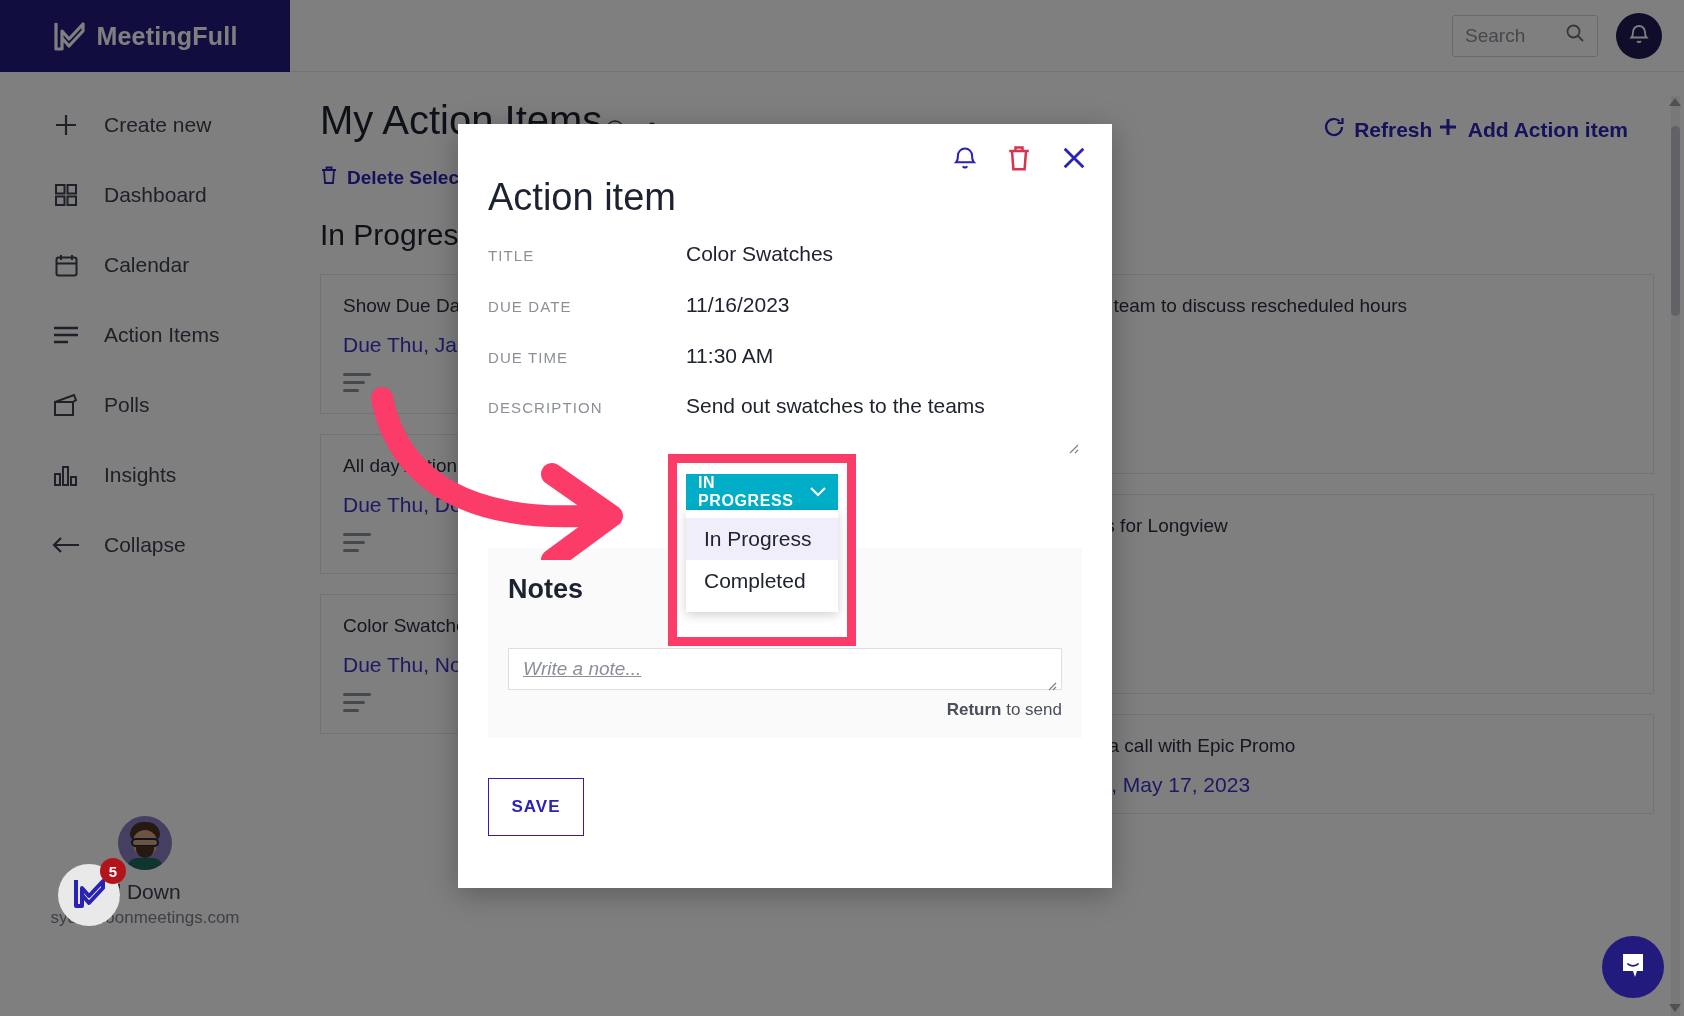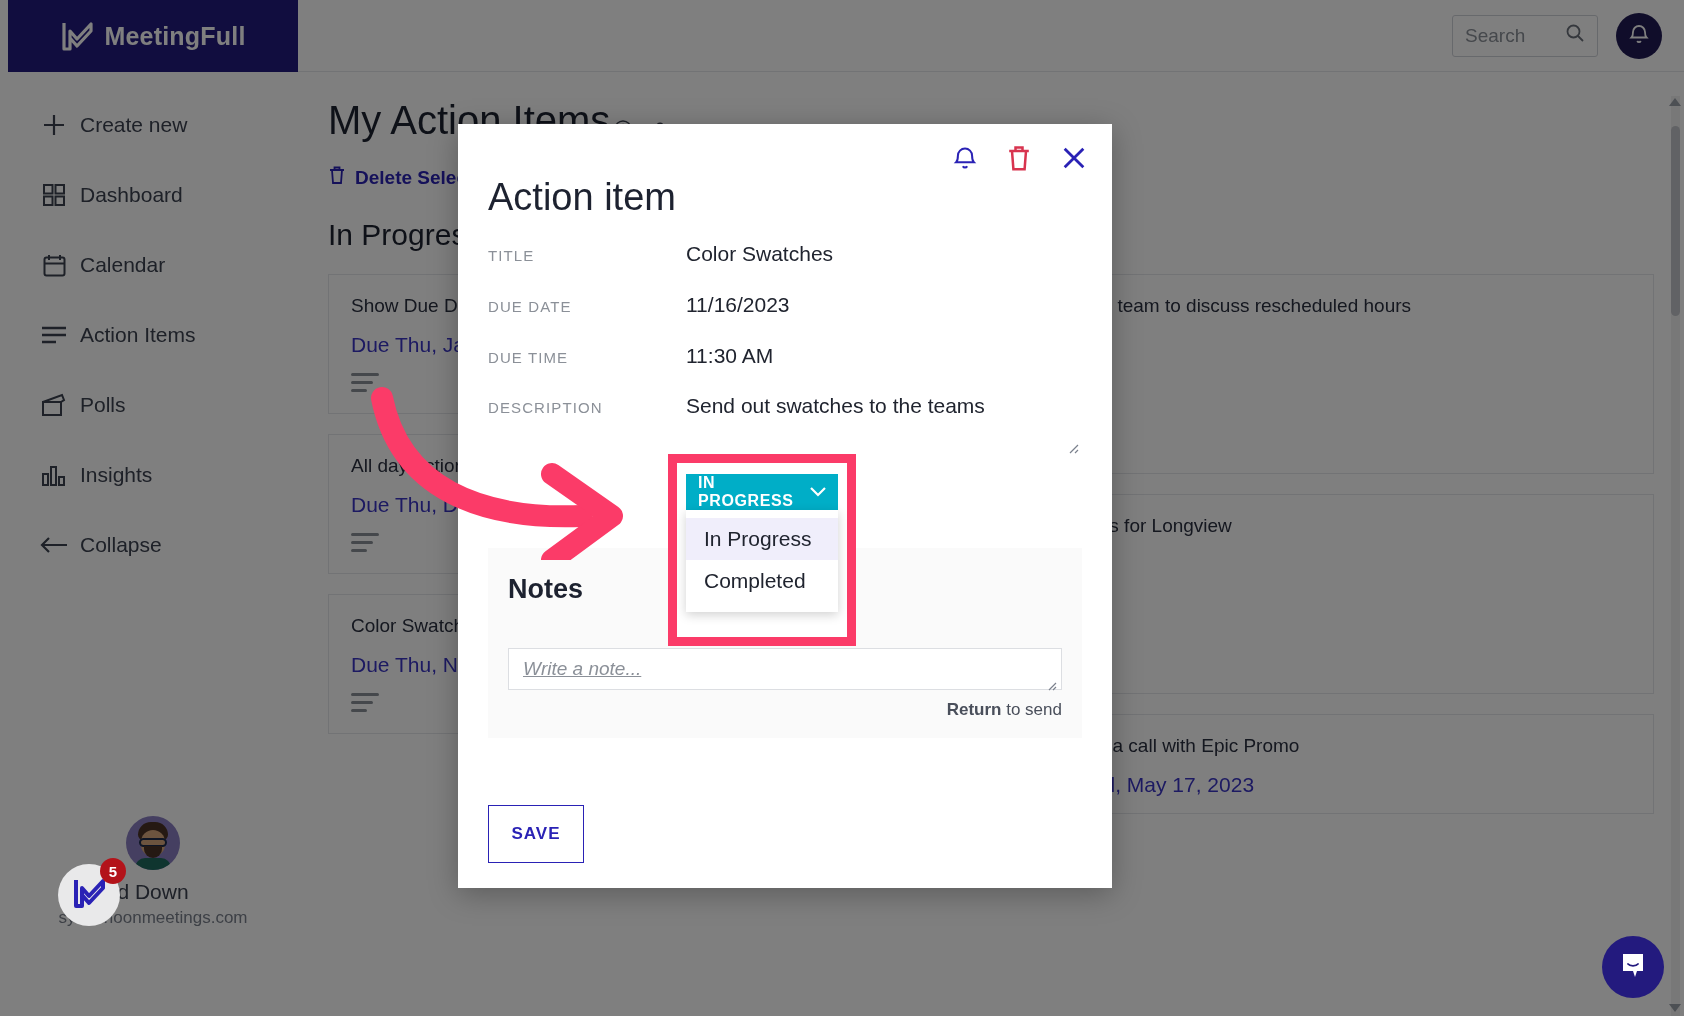--- a/index.html
+++ b/index.html
@@ -5,29 +5,29 @@
   * { box-sizing: border-box; margin: 0; padding: 0; }
   html, body {
     width: 1684px; height: 1016px;
     overflow: hidden;
     font-family: "Liberation Sans", sans-serif;
     background: #ffffff;
   }
   #root { position: relative; width: 1684px; height: 1016px; }
 
   
-  .app { position:absolute; inset:0; display:flex;margin-left:8px; }
+  .app { position:absolute; inset:0; display:flex; }
 
   
   .sidebar { width: 290px; height: 100%; background: #ffffff; position: relative; flex: 0 0 290px; }
   .brand { height: 72px; background: #231a7e; display:flex; align-items:center; justify-content:center; gap:10px; }
   .brand-logo { width: 34px; height: 34px; }
   .brand-name { color:#fff; font-size: 25px; font-weight: 700; letter-spacing:.2px; }
   .nav { padding-top: 18px; }
-  .nav-item { display:flex; align-items:center; gap:12px; height:70px; padding-left:32px; color:#3c4250; font-size:21px; cursor:pointer; }
+  .nav-item { display:flex; align-items:center; gap:24px; height:70px; padding-left:52px; color:#3c4250; font-size:21px; cursor:pointer; }
   .nav-icon { width:28px; height:28px; display:flex; align-items:center; justify-content:center; flex:0 0 28px; }
   .nav-icon svg { display:block; }
   .user-block { position:absolute; left:0; right:0; bottom: 88px; display:flex; flex-direction:column; align-items:center; }
   .avatar { width:54px; height:54px; border-radius:50%; background:#8a7fc2; overflow:hidden; position:relative; }
   .avatar .hair { position:absolute; left:12px; top:6px; width:30px; height:18px; background:#4b3326; border-radius:15px 15px 6px 6px; }
   .avatar .face { position:absolute; left:15px; top:14px; width:24px; height:26px; background:#d9a87e; border-radius:12px 12px 11px 11px; }
   .avatar .glasses { position:absolute; left:13px; top:22px; width:28px; height:9px; border:2px solid #1d2b4a; border-radius:5px; }
   .avatar .beard { position:absolute; left:18px; top:30px; width:18px; height:12px; background:#4b3326; border-radius:0 0 9px 9px; }
   .avatar .shirt { position:absolute; left:9px; top:42px; width:36px; height:14px; background:#1f6b5e; border-radius:10px 10px 0 0; }
   .user-name { margin-top:10px; font-size:21px; color:#3c4250; }
@@ -98,21 +98,21 @@
   .dd-opt.sel { background:#f0eefb; }
   .notes-wrap { position:absolute; left:30px; top:424px; width:594px; height:190px; background:#fafafa; }
   .notes-title { position:absolute; left:20px; top:26px; font-size:27px; font-weight:700; color:#1d2230; }
   .note-input { position:absolute; left:20px; top:100px; width:554px; height:42px; border:1px solid #dcdee2; background:#fff; display:flex; align-items:center; padding:0 14px; }
   .note-input span { font-style:italic; font-size:19px; color:#8b9098; text-decoration:underline; }
   .note-resize { position:absolute; right:4px; bottom:3px; width:12px; height:12px; }
   .return-hint { position:absolute; right:20px; top:152px; font-size:17px; color:#4a4f5b; }
   .return-hint b { font-weight:700; }
 
   .save-btn { position:absolute; left:30px; top:654px; width:96px; height:58px; border:1px solid #2a22b5; color:#2a22b5;
-              display:flex; align-items:center; justify-content:center; font-size:17px; font-weight:700; letter-spacing:1px; cursor:pointer; background:#fff;margin-top:27px; }
+              display:flex; align-items:center; justify-content:center; font-size:17px; font-weight:700; letter-spacing:1px; cursor:pointer; background:#fff; }
 
   
   .arrow { position:absolute; left:330px; top:370px; width:320px; height:190px; pointer-events:none; }
 
   
   .chat-fab { position:absolute; right:20px; bottom:18px; width:62px; height:62px; border-radius:50%; background:#231a7e; display:flex; align-items:center; justify-content:center; cursor:pointer; }
   .mail-fab { position:absolute; left:58px; bottom:90px; width:62px; height:62px; border-radius:50%; background:#e9e9ea; display:flex; align-items:center; justify-content:center; cursor:pointer; }
   .mail-badge { position:absolute; right:-6px; top:-6px; min-width:26px; height:26px; border-radius:13px; background:#b3131a; color:#fff; font-size:15px; font-weight:700; display:flex; align-items:center; justify-content:center; padding:0 6px; }
 </style>
 </head>
@@ -242,20 +242,39 @@
                 <path d="M6.6 6.8a2.4 2.4 0 114 1.8c-.8.7-1.1 1.1-1.1 2"></path>
                 <circle cx="9.5" cy="13.4" r=".8" fill="#3c4250" stroke="none"></circle>
             </svg>
           </div>
           <div class="sliders-icon">
             <svg width="26" height="18" viewBox="0 0 26 18" fill="none" stroke="#3c4250" stroke-width="2">
               <path d="M1 5h24M1 13h24"></path>
                 <circle cx="8" cy="5" r="2.6" fill="#ffffff"></circle>
                 <circle cx="17" cy="13" r="2.6" fill="#ffffff"></circle>
             </svg>
+          </div>
+          <div class="head-actions">
+            <div class="link-btn">
+              <span>
+                <svg width="22" height="22" viewBox="0 0 22 22" fill="none" stroke="#2a22b5" stroke-width="2.2">
+                  <path d="M19 11a8 8 0 11-2.4-5.7"></path>
+                    <path d="M19.5 2v5h-5"></path>
+                </svg>
+              </span>
+              <span>Refresh</span>
+            </div>
+            <div class="link-btn">
+              <span>
+                <svg width="22" height="22" viewBox="0 0 22 22" stroke="#2a22b5" stroke-width="3" fill="none">
+                    <path d="M11 3v16M3 11h16"></path>
+                  </svg>
+              </span>
+              <span>Add Action item</span>
+            </div>
           </div>
         </div>
 
         <div class="sub-actions">
           <div class="sub-link">
             <span>
               <svg width="18" height="20" viewBox="0 0 18 20" fill="none" stroke="#2a22b5" stroke-width="1.8">
                 <path d="M2 5h14M6.5 5V2.5h5V5M4 5l1 13h8l1-13"></path>
               </svg>
             </span>

